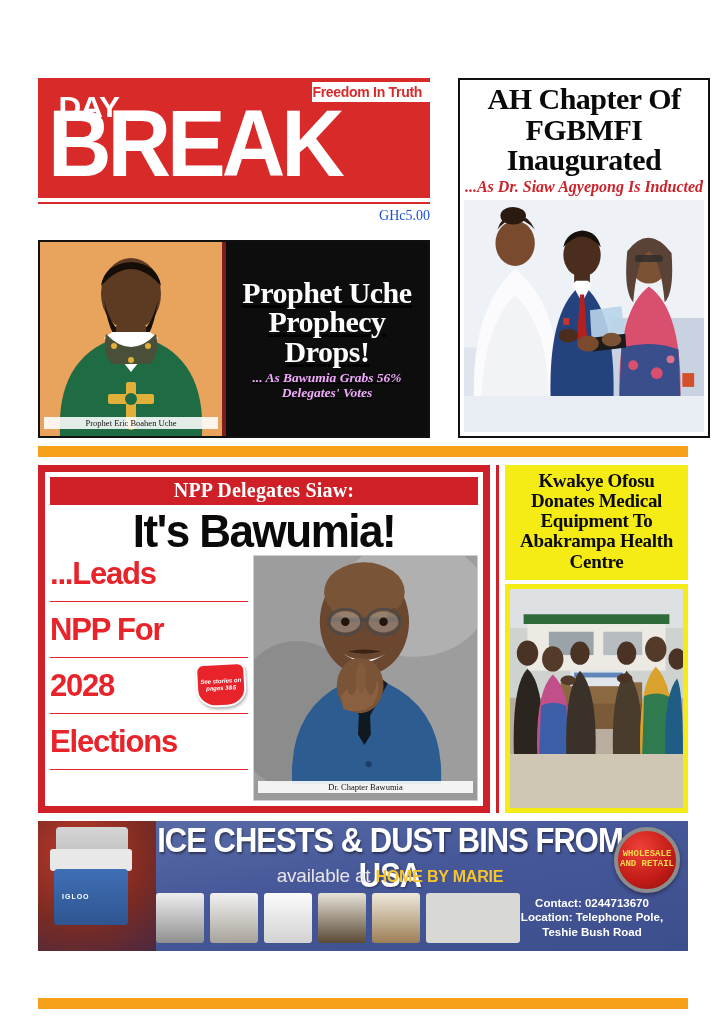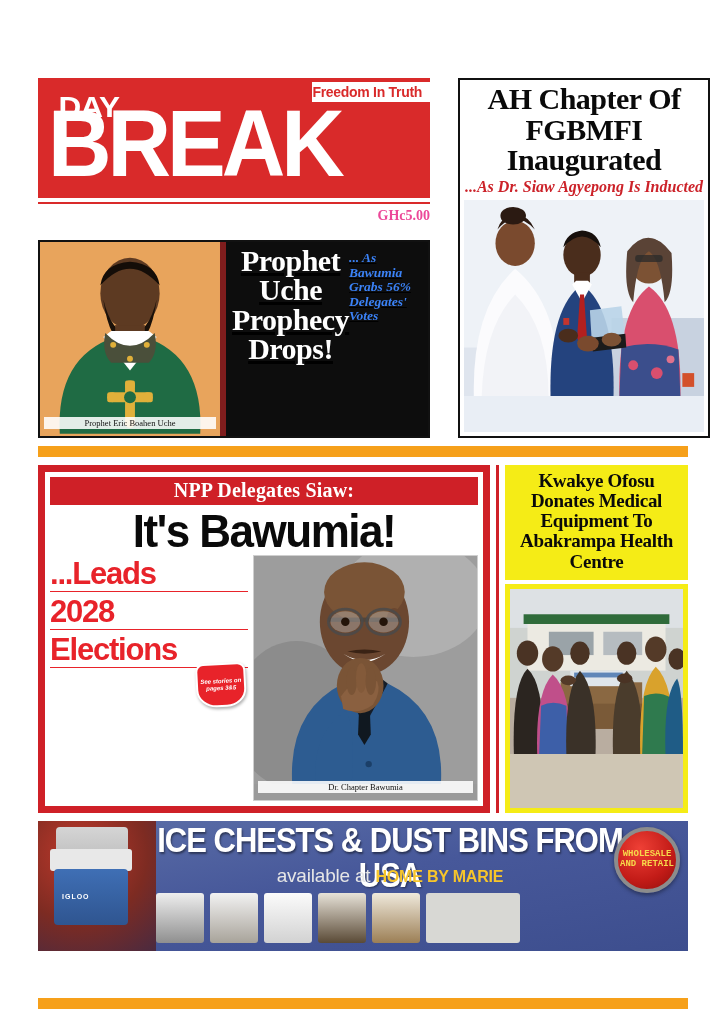--- a/index.html
+++ b/index.html
@@ -65,23 +65,23 @@
   .volume-text {
     font-family: "Liberation Serif", serif;
     font-weight: bold;
     font-size: 12.5px;
     color: #111111;
     white-space: nowrap;
   }
   .price-text {
     margin-left: auto;
     font-family: "Liberation Serif", serif;
-    font-weight: bold;
+    font-weight: normal;
     font-size: 14px;
-    color: #ec4899;
+    color: #1d4ed8;
   }
 
   
   .top-right {
     position: absolute;
     left: 420px; top: 0;
     width: 252px; height: 360px;
     border: 2px solid #111111;
     background: #ffffff;
     padding: 4px;
@@ -120,57 +120,57 @@
     left: 0; top: 162px;
     width: 392px; height: 198px;
     display: flex;
     border: 2px solid #111111;
     background: #000000;
   }
   .prophet-photo {
     width: 186px; height: 100%;
     position: relative; overflow: hidden;
     background: #e8a45c;
-    border-right: 6px solid #7f1d1d;
+    border-right: 4px solid #7f1d1d;
   }
   .photo-caption {
     position: absolute;
     left: 4px; right: 4px; bottom: 7px;
     background: rgba(255,255,255,0.88);
     color: #111;
     font-family: "Liberation Serif", serif;
     font-size: 8.5px;
     text-align: center;
     padding: 1px 0;
   }
   .prophet-text {
     flex: 1;
     background: #0d0d0d;
-    display: flex; flex-direction: row;
+    display: flex; flex-direction: column;
     justify-content: center;
     padding: 4px 6px;
     text-decoration: underline;
   }
   .prophet-head {
     color: #ffffff;
     font-family: "Liberation Serif", serif;
     font-weight: bold;
     font-size: 30px;
     line-height: 0.98;
     text-align: center;
     letter-spacing: -0.5px;
   }
   .prophet-sub {
-    color: #3b82f6;
+    color: #f0abfc;
     font-family: "Liberation Serif", serif;
     font-weight: bold;
     font-style: italic;
     font-size: 13.5px;
     line-height: 1.08;
-    text-align: left;
+    text-align: center;
     margin-top: 5px;
   }
 
   
   .divider-orange {
     position: absolute;
     left: 0; width: 650px; height: 11px;
     background: #f6a01a;
   }
   #div1 { top: 368px; }
@@ -219,22 +219,22 @@
     padding-top: 3px;
   }
   .deck-line {
     color: #e8232a;
     font-family: "Liberation Sans", sans-serif;
     font-weight: bold;
     font-size: 31px;
     line-height: 1.0;
     letter-spacing: -1.2px;
     border-bottom: 1.5px solid #e8232a;
-    padding-bottom: 2px;
-    margin-bottom: 4px;
+    padding-bottom: 12px;
+    margin-bottom: 12px;
     white-space: nowrap;
   }
   .badge {
     position: absolute;
     right: 2px; top: 108px;
     width: 50px; height: 44px;
     background: #e8232a;
     border: 2px solid #ffffff;
     border-radius: 8px 8px 40% 40%;
     display: flex; align-items: center; justify-content: center;
@@ -497,20 +497,21 @@
 
   <div class="divider-orange" id="div1"></div>
 
   <div class="main-story">
     <div class="main-inner">
       <div class="kicker">NPP Delegates Siaw:</div>
       <div class="main-head">It's Bawumia!</div>
       <div class="main-body">
         <div class="main-left">
           <div class="deck-line">...Leads</div>
+          <div class="deck-line">NPP For</div>
           <div class="deck-line">2028</div>
           <div class="deck-line">Elections</div>
           <div class="badge">
             <span class="badge-text">See stories on pages 3&amp;5</span>
           </div>
         </div>
         <div class="main-photo">
           <svg class="scene" viewBox="0 0 210 215" preserveAspectRatio="xMidYMid slice">
             <rect width="210" height="215" fill="#9d9d9d"></rect>
             <ellipse cx="150" cy="40" rx="70" ry="55" fill="#b0b0b0"></ellipse>
@@ -604,17 +605,22 @@
       <div class="prod prod-i3"></div>
       <div class="prod prod-i4"></div>
       <div class="prod prod-i5"></div>
       <div class="prod wide prod-i6"></div>
     </div>
 
     <div class="ad-badge">
       <span class="ad-badge-text">WHOLESALE AND RETAIL</span>
     </div>
 
+    <div class="ad-contact">
+      <div>Contact: 0244713670</div>
+      <div>Location: Telephone Pole,</div>
+      <div>Teshie Bush Road</div>
+    </div>
   </div>
 
   <div class="divider-orange" id="div2"></div>
 
 </div>
 
 </body></html>

